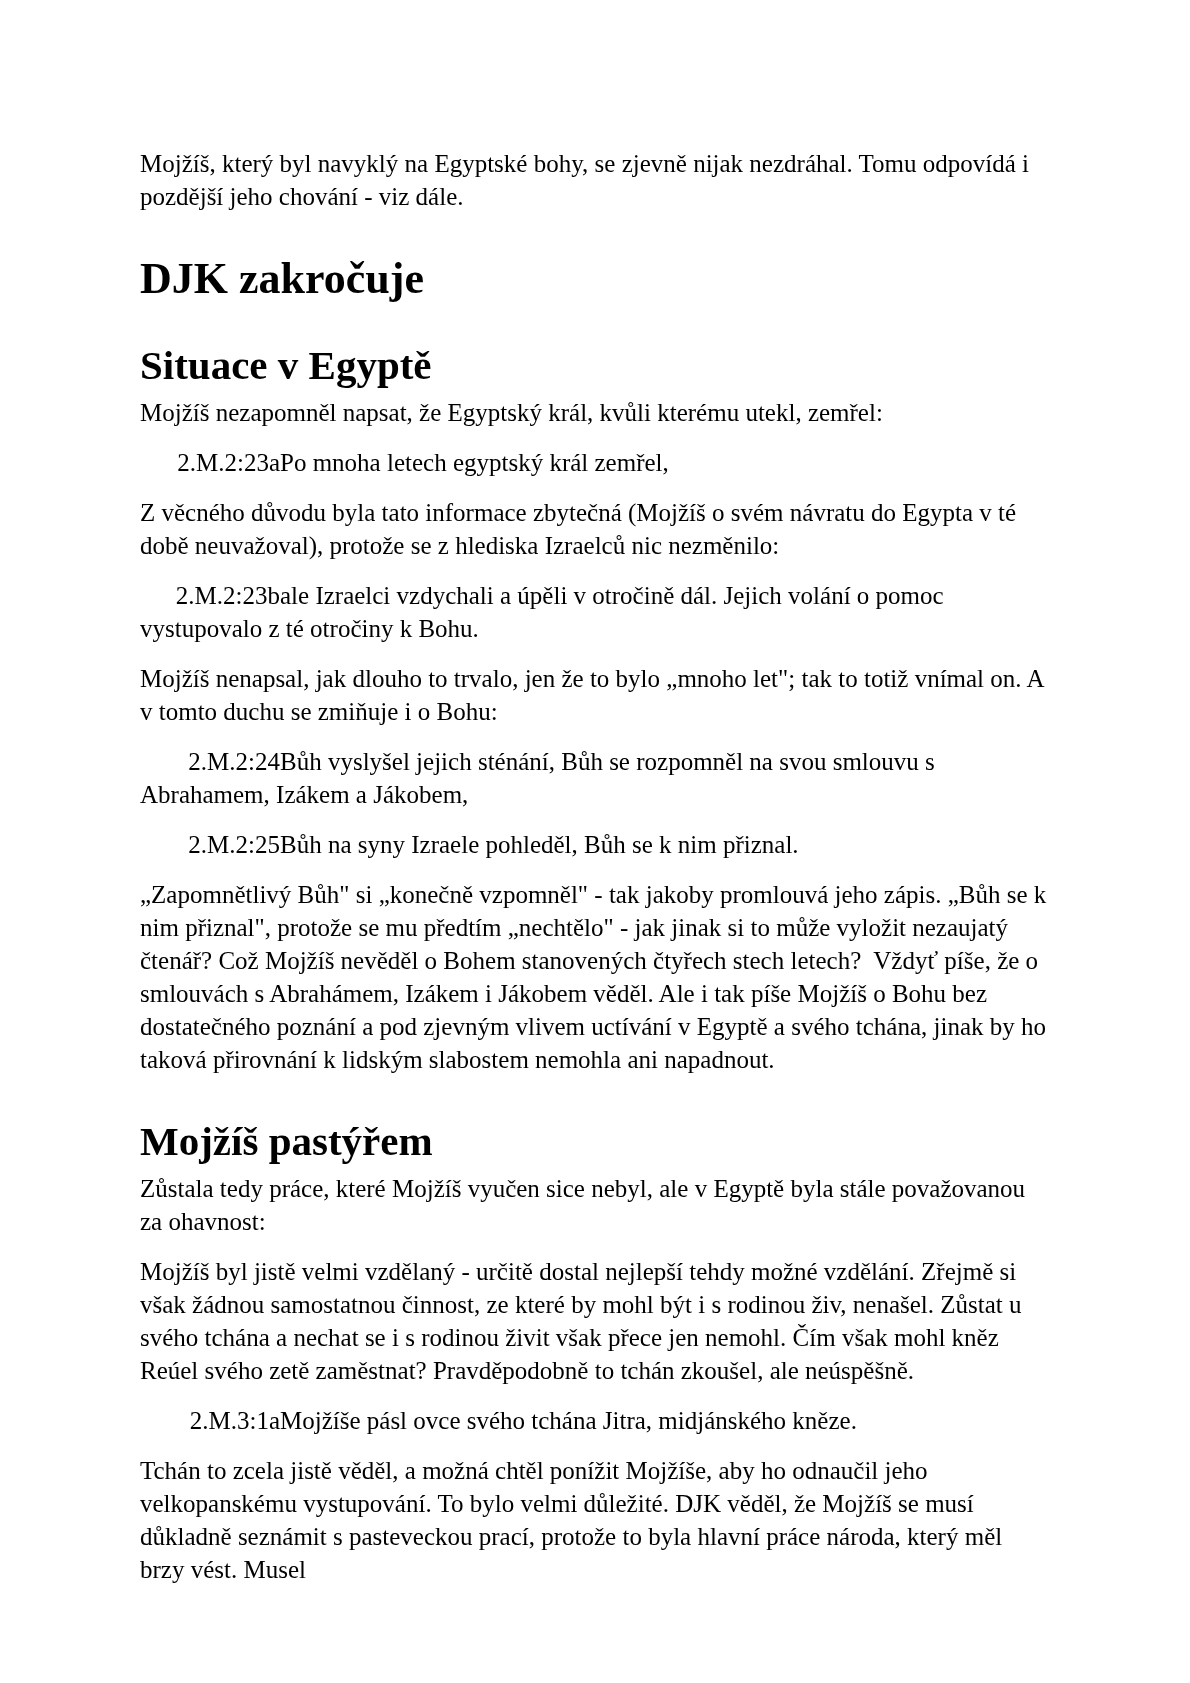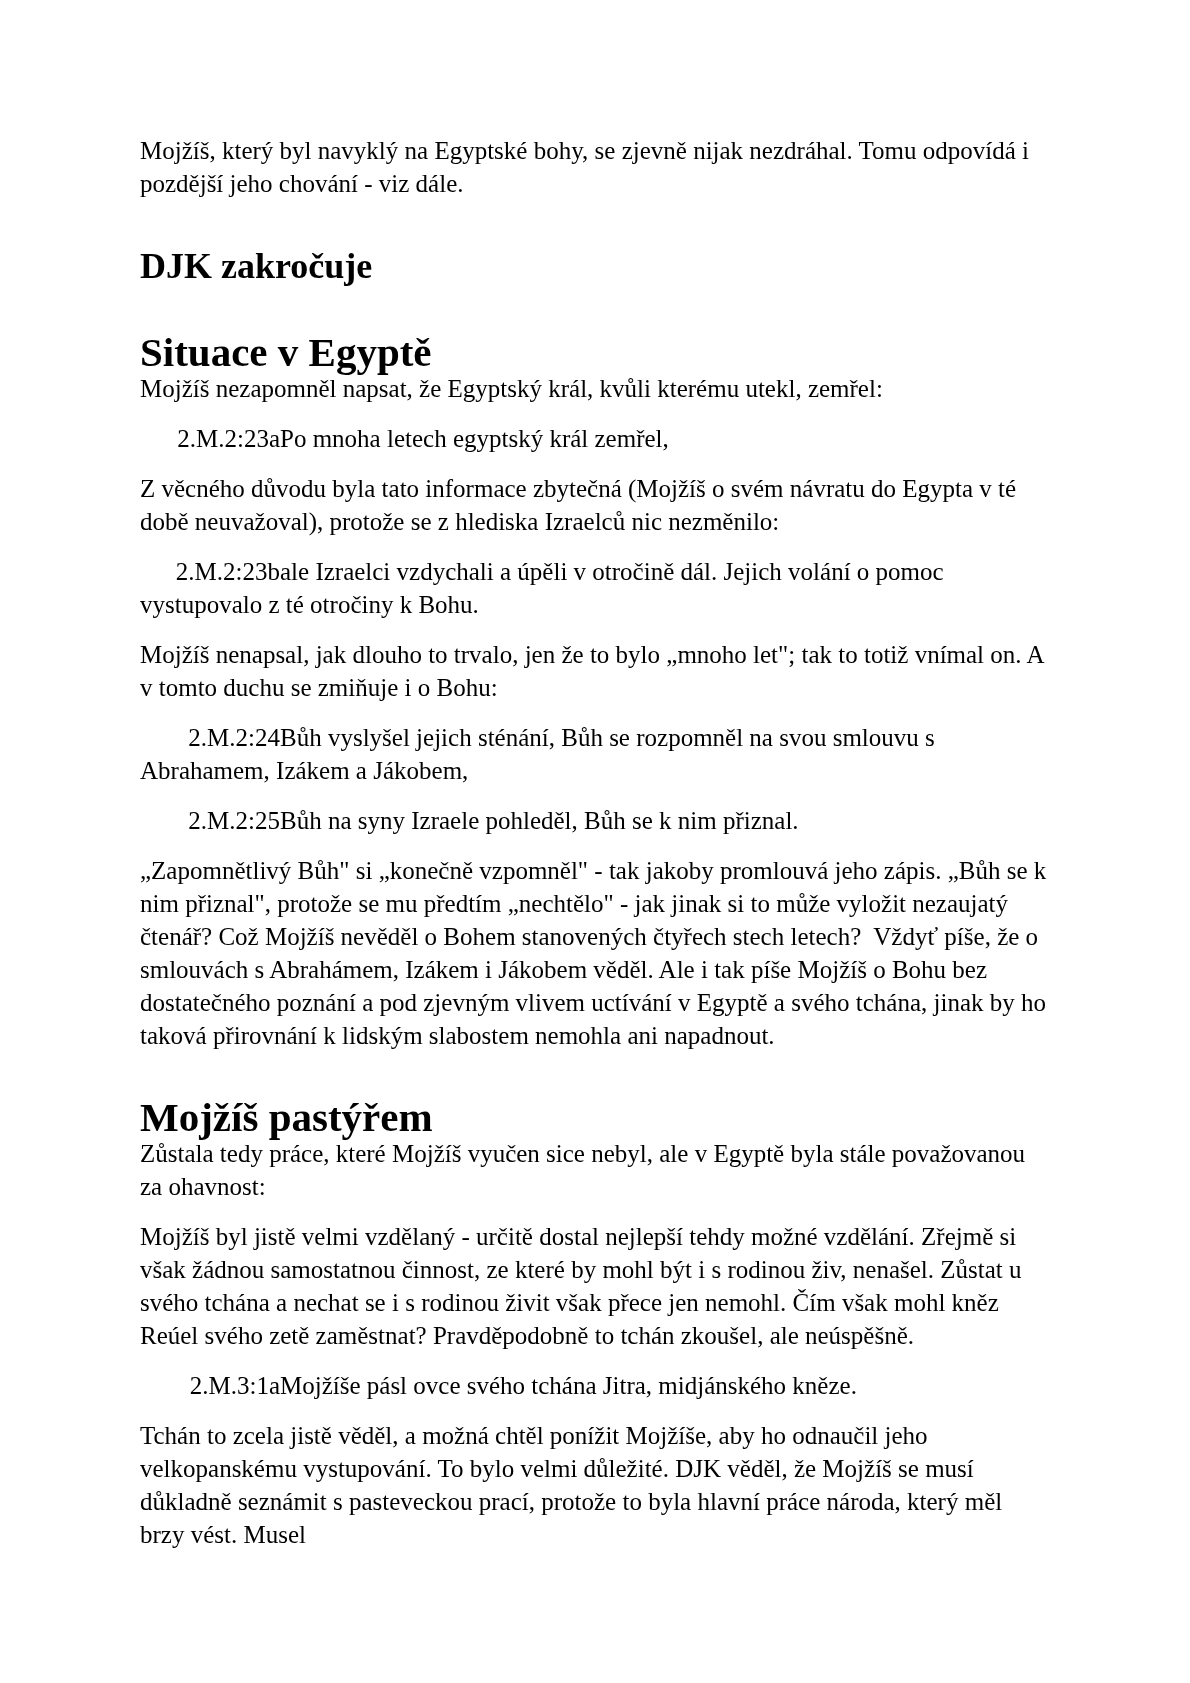--- a/index.html
+++ b/index.html
@@ -15,25 +15,25 @@
     margin: 0 auto;
     padding: 134px 140px 0 140px;
     background: #ffffff;
     color: #000000;
     font-family: "Liberation Serif", "DejaVu Serif", serif;
     font-size: 25px;
     line-height: 33px;
     overflow: hidden;
   }
   .para {
-    margin: 0 0 17px 0;
+    margin: 13px 0 17px 0;
     white-space: pre-wrap;
   }
   .h1 {
-    font-size: 36px;
+    font-size: 44px;
     line-height: 42px;
     font-weight: bold;
     margin: 45px 0 0 0;
   }
   .h2 {
     font-size: 41px;
     line-height: 36px;
     font-weight: bold;
     margin: 47px 0 2px 0;
   }

